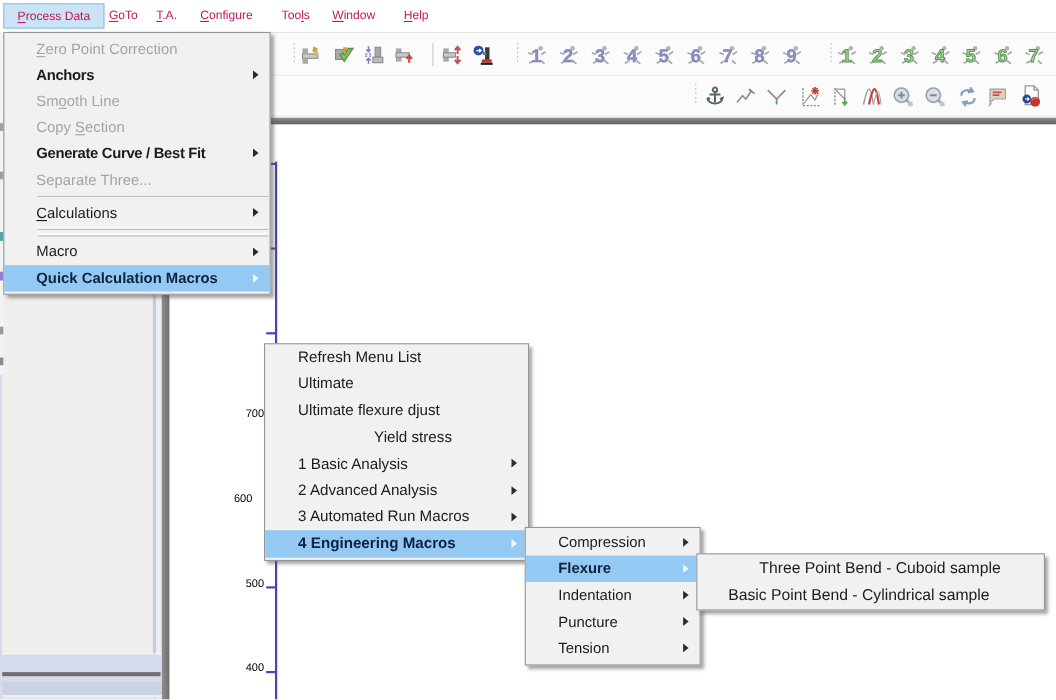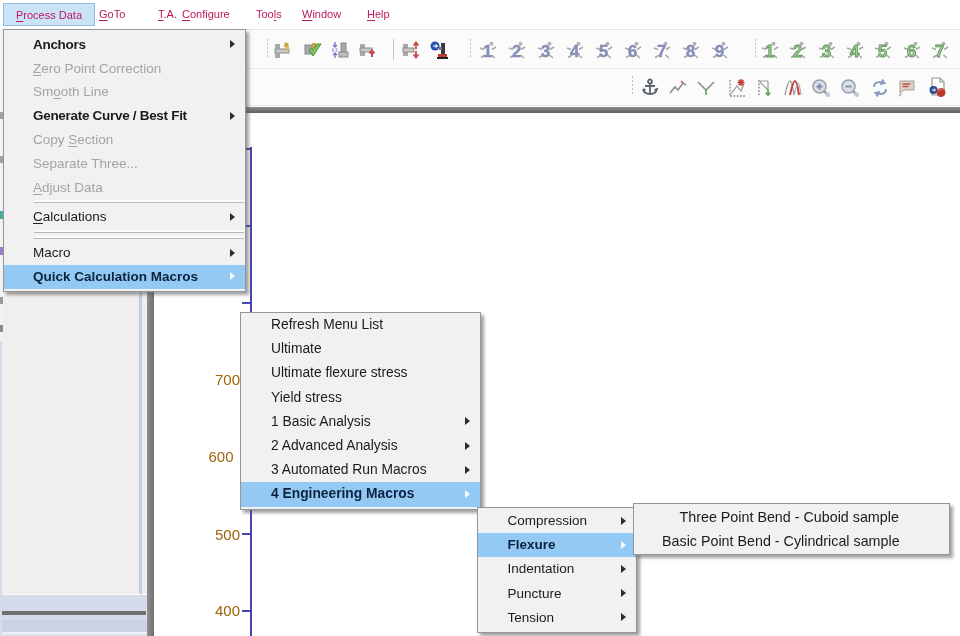--- a/index.html
+++ b/index.html
@@ -21,21 +21,21 @@
 
 #band { position:absolute; left:0; top:107px; width:960px; height:5.5px;
   background:linear-gradient(#8e8e8e,#606060); }
 
 
 #lpanel { position:absolute; left:0; top:111px; width:154px; height:525px; background:#f0efee; }
 
 
 .tick { position:absolute; width:8px; height:2px; background:#4545b4; left:242px; z-index:1;}
 #axis { position:absolute; left:250px; top:146.5px; width:2px; height:489.5px; background:#4545b4; z-index:1;}
-.ylab { position:absolute; width:38px; text-align:right; font-size:15px; color:#a16207; z-index:1;}
+.ylab { position:absolute; width:38px; text-align:right; font-size:10px; color:#000000; z-index:1;}
 
 
 .menu { position:absolute; background:#f1f1f1; border:1px solid #969696;
   box-shadow:3px 3px 3px rgba(90,90,90,0.55); font-size:13.5px; color:#1b1b1b; z-index:10; }
 .menu .it { position:relative; height:23.8px; line-height:23.8px; padding-left:29px; white-space:nowrap; }
 .menu .dis { color:#a4a4a4; }
 .menu .b { font-weight:bold; letter-spacing:-0.3px; }
 .menu .hl { background:#94c9f3; color:#0c2340; font-weight:bold; }
 .menu .sep { height:6px; position:relative; }
 .menu .sep:after { content:""; position:absolute; left:30px; right:1px; top:2.5px; height:1.2px; background:#b9b9b9; }
@@ -43,21 +43,21 @@
 .arr { position:absolute; right:10px; top:50%; margin-top:-4.5px; width:0; height:0;
   border-left:5.5px solid #2b2b2b; border-top:4.5px solid transparent; border-bottom:4.5px solid transparent; }
 .hl .arr { border-left-color:#f2f9ff; }
 </style>
 </head>
 <body>
 
 <div id="menubar">
   <div class="mi hl" style="left:3px; top:3px; width:92px; text-align:center;"><u>P</u>rocess Data</div>
   <div class="mi" style="left:99px;"><u>G</u>oTo</div>
-  <div class="mi" style="left:158px;"><u>T</u>.A.</div>
+  <div class="mi" style="left:142px;"><u>T</u>.A.</div>
   <div class="mi" style="left:182px;"><u>C</u>onfigure</div>
   <div class="mi" style="left:256px;">Too<u>l</u>s</div>
   <div class="mi" style="left:302px;"><u>W</u>indow</div>
   <div class="mi" style="left:367px;"><u>H</u>elp</div>
 </div>
 
 <div id="toolbars">
   <div style="position:absolute;left:0;top:0;width:960px;height:1px;background:#e4e4e4"></div>
   <div style="position:absolute;left:0;top:39px;width:960px;height:1px;background:#ececec"></div>
   <div style="position:absolute;left:0;top:76px;width:960px;height:1px;background:#e8e8e8"></div>
@@ -278,50 +278,49 @@
 <div class="tick" style="top:378.5px"></div>
 <div class="tick" style="top:455.5px"></div>
 <div class="tick" style="top:532.5px"></div>
 <div class="tick" style="top:609.5px"></div>
 <div class="ylab" style="left:202px; top:371px;">700</div>
 <div class="ylab" style="left:202px; top:448px;text-align:center;">600</div>
 <div class="ylab" style="left:202px; top:526px;">500</div>
 <div class="ylab" style="left:202px; top:602px;">400</div>
 
 <div class="menu" id="m1" style="left:3px; top:28.8px; width:243px; padding:3px 0 2px 0;">
+  <div class="it dis"><u>Z</u>ero Point Correction</div>
   <div class="it b">Anchors<span class="arr"></span></div>
-  <div class="it dis"><u>Z</u>ero Point Correction</div>
   <div class="it dis">Sm<u>o</u>oth Line</div>
+  <div class="it dis">Copy <u>S</u>ection</div>
   <div class="it b">Generate Curve / Best Fit<span class="arr"></span></div>
-  <div class="it dis">Copy <u>S</u>ection</div>
   <div class="it dis">Separate Three...</div>
-  <div class="it dis"><u>A</u>djust Data</div>
   <div class="sep"></div>
   <div class="it"><u>C</u>alculations<span class="arr"></span></div>
   <div class="sep"></div>
   <div class="sep"></div>
   <div class="it">Macro<span class="arr"></span></div>
   <div class="it hl">Quick Calculation Macros<span class="arr"></span></div>
 </div>
 
 <div class="menu" id="m2" style="left:240px; top:312px; width:241px; padding:0 0 2px 0; font-size:13.8px;">
   <div class="it" style="height:24.2px;line-height:24.2px;padding-left:30px;">Refresh Menu List</div>
   <div class="it" style="height:24.2px;line-height:24.2px;padding-left:30px;">Ultimate</div>
-  <div class="it" style="height:24.2px;line-height:24.2px;padding-left:30px;">Ultimate flexure stress</div>
-  <div class="it" style="height:24.2px;line-height:24.2px;padding-left:30px;">Yield stress</div>
+  <div class="it" style="height:24.2px;line-height:24.2px;padding-left:30px;">Ultimate flexure djust</div>
+  <div class="it" style="height:24.2px;line-height:24.2px;padding-left:30px;text-align:center;">Yield stress</div>
   <div class="it" style="height:24.2px;line-height:24.2px;padding-left:30px;">1 Basic Analysis<span class="arr"></span></div>
   <div class="it" style="height:24.2px;line-height:24.2px;padding-left:30px;">2 Advanced Analysis<span class="arr"></span></div>
   <div class="it" style="height:24.2px;line-height:24.2px;padding-left:30px;">3 Automated Run Macros<span class="arr"></span></div>
   <div class="it hl" style="height:24.2px;line-height:24.2px;padding-left:30px;">4 Engineering Macros<span class="arr"></span></div>
 </div>
 
-<div class="menu" id="m3" style="left:476.5px; top:479px; width:160px; padding:1px 0 2px 0;margin-top:28px;">
+<div class="menu" id="m3" style="left:476.5px; top:479px; width:160px; padding:1px 0 2px 0;">
   <div class="it" style="height:24.2px;line-height:24.2px;padding-left:30px;">Compression<span class="arr"></span></div>
   <div class="it hl" style="height:24.2px;line-height:24.2px;padding-left:30px;">Flexure<span class="arr"></span></div>
   <div class="it" style="height:24.2px;line-height:24.2px;padding-left:30px;">Indentation<span class="arr"></span></div>
   <div class="it" style="height:24.2px;line-height:24.2px;padding-left:30px;">Puncture<span class="arr"></span></div>
   <div class="it" style="height:24.2px;line-height:24.2px;padding-left:30px;">Tension<span class="arr"></span></div>
 </div>
 
 <div class="menu" id="m4" style="left:632.5px; top:503px; width:317px; padding:2px 0 1px 0; font-size:14.3px;">
-  <div class="it" style="height:23.5px;line-height:23.5px;padding-left:46px;">Three Point Bend - Cuboid sample</div>
+  <div class="it" style="height:23.5px;line-height:23.5px;padding-left:18px;text-align:center;">Three Point Bend - Cuboid sample</div>
   <div class="it" style="height:23.5px;line-height:23.5px;padding-left:28.5px;">Basic Point Bend - Cylindrical sample</div>
 </div>
 
 </body></html>

